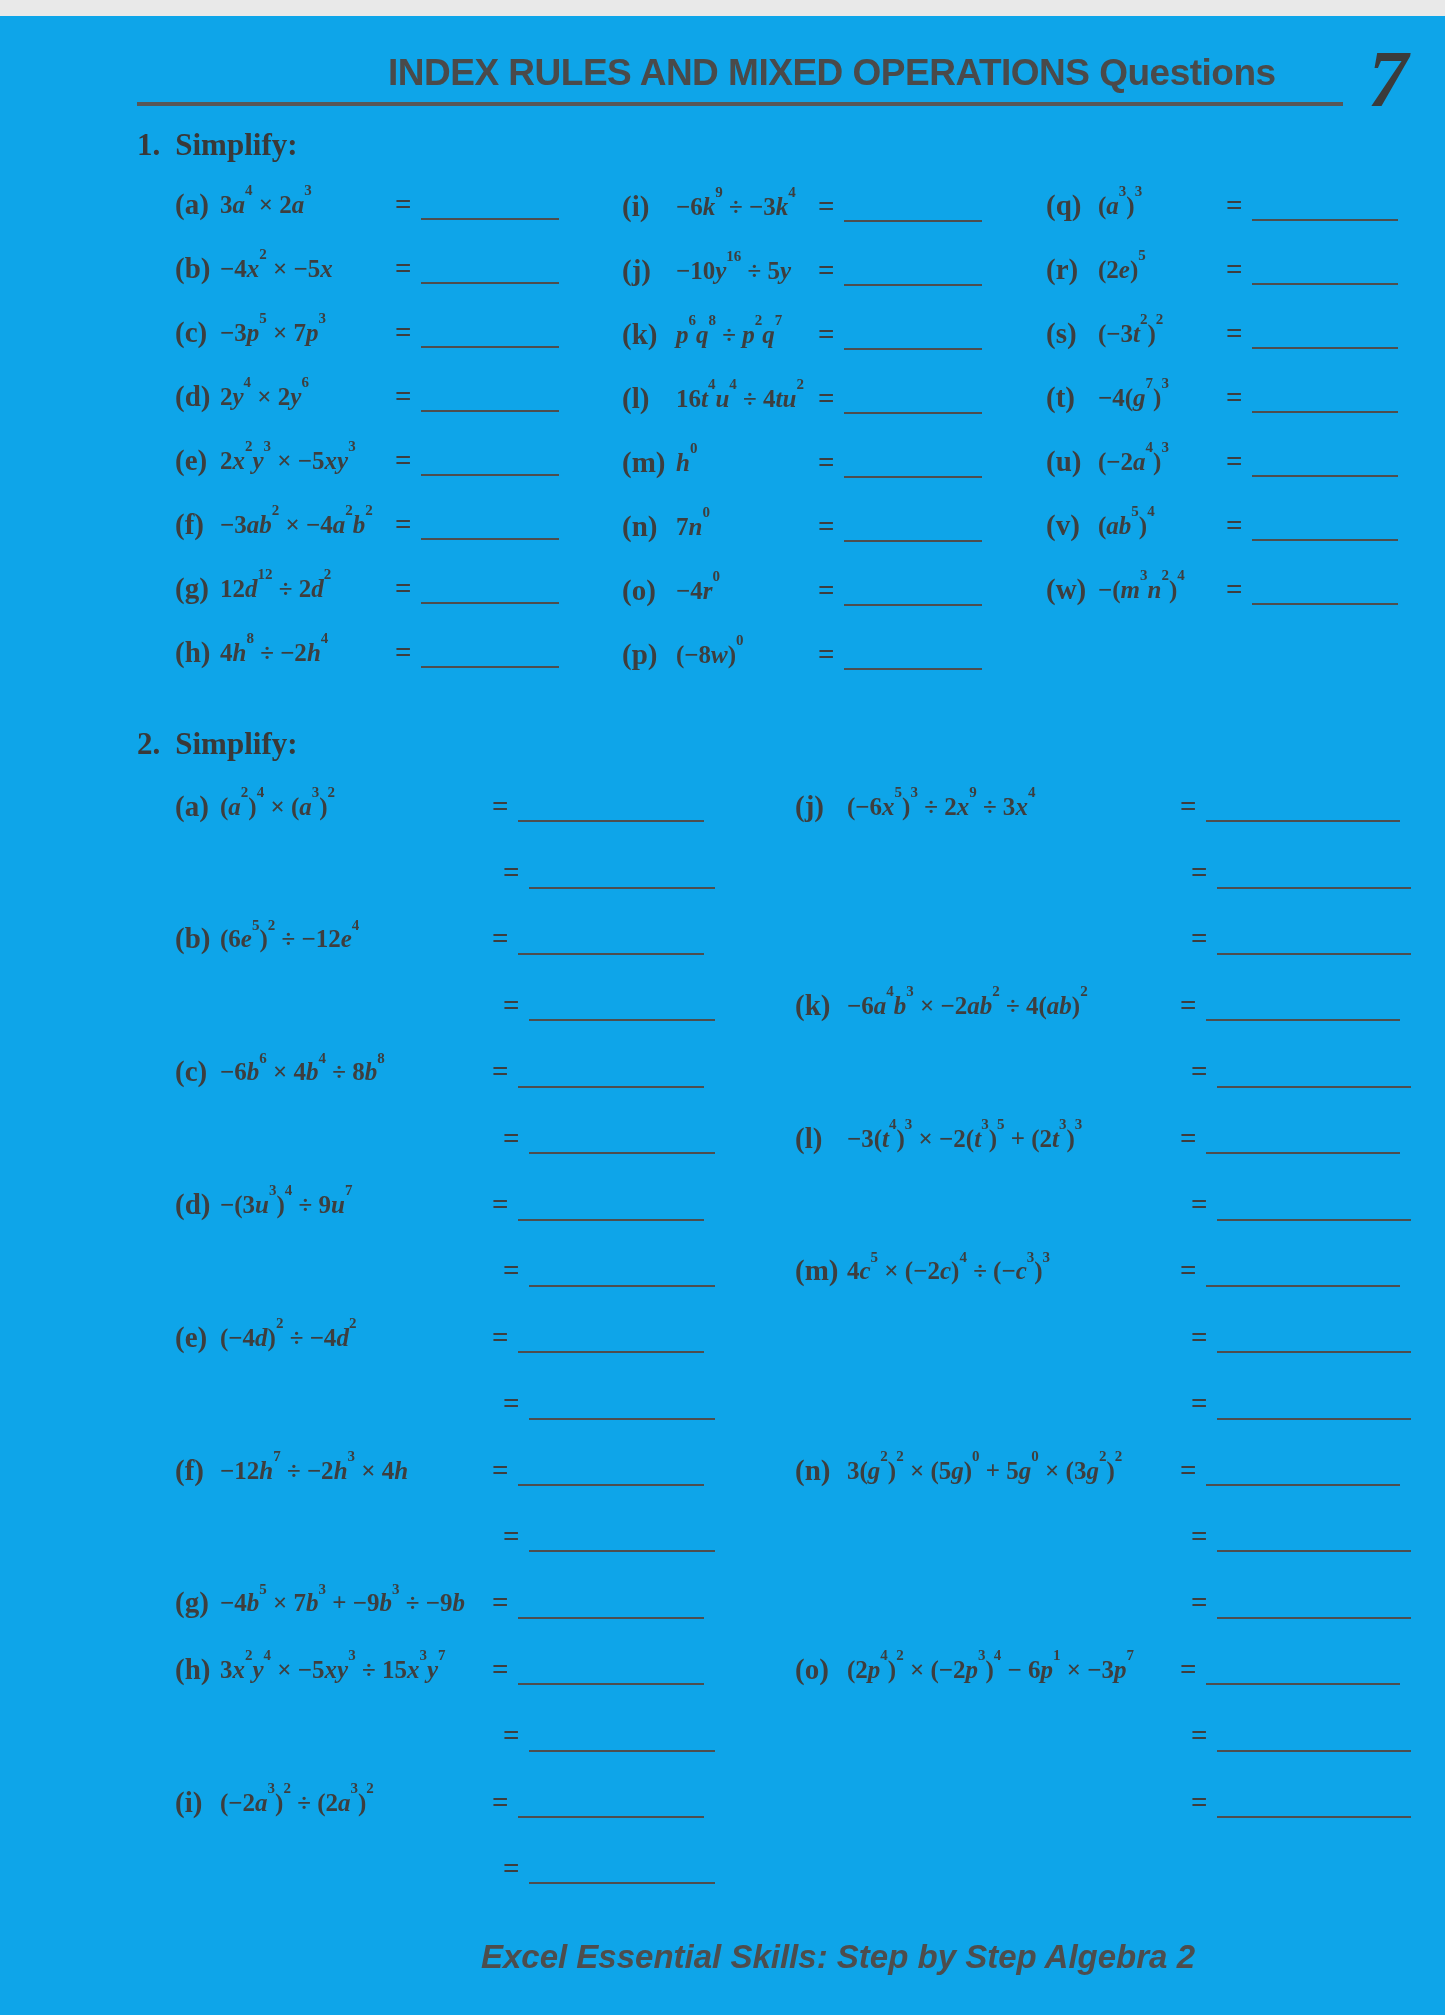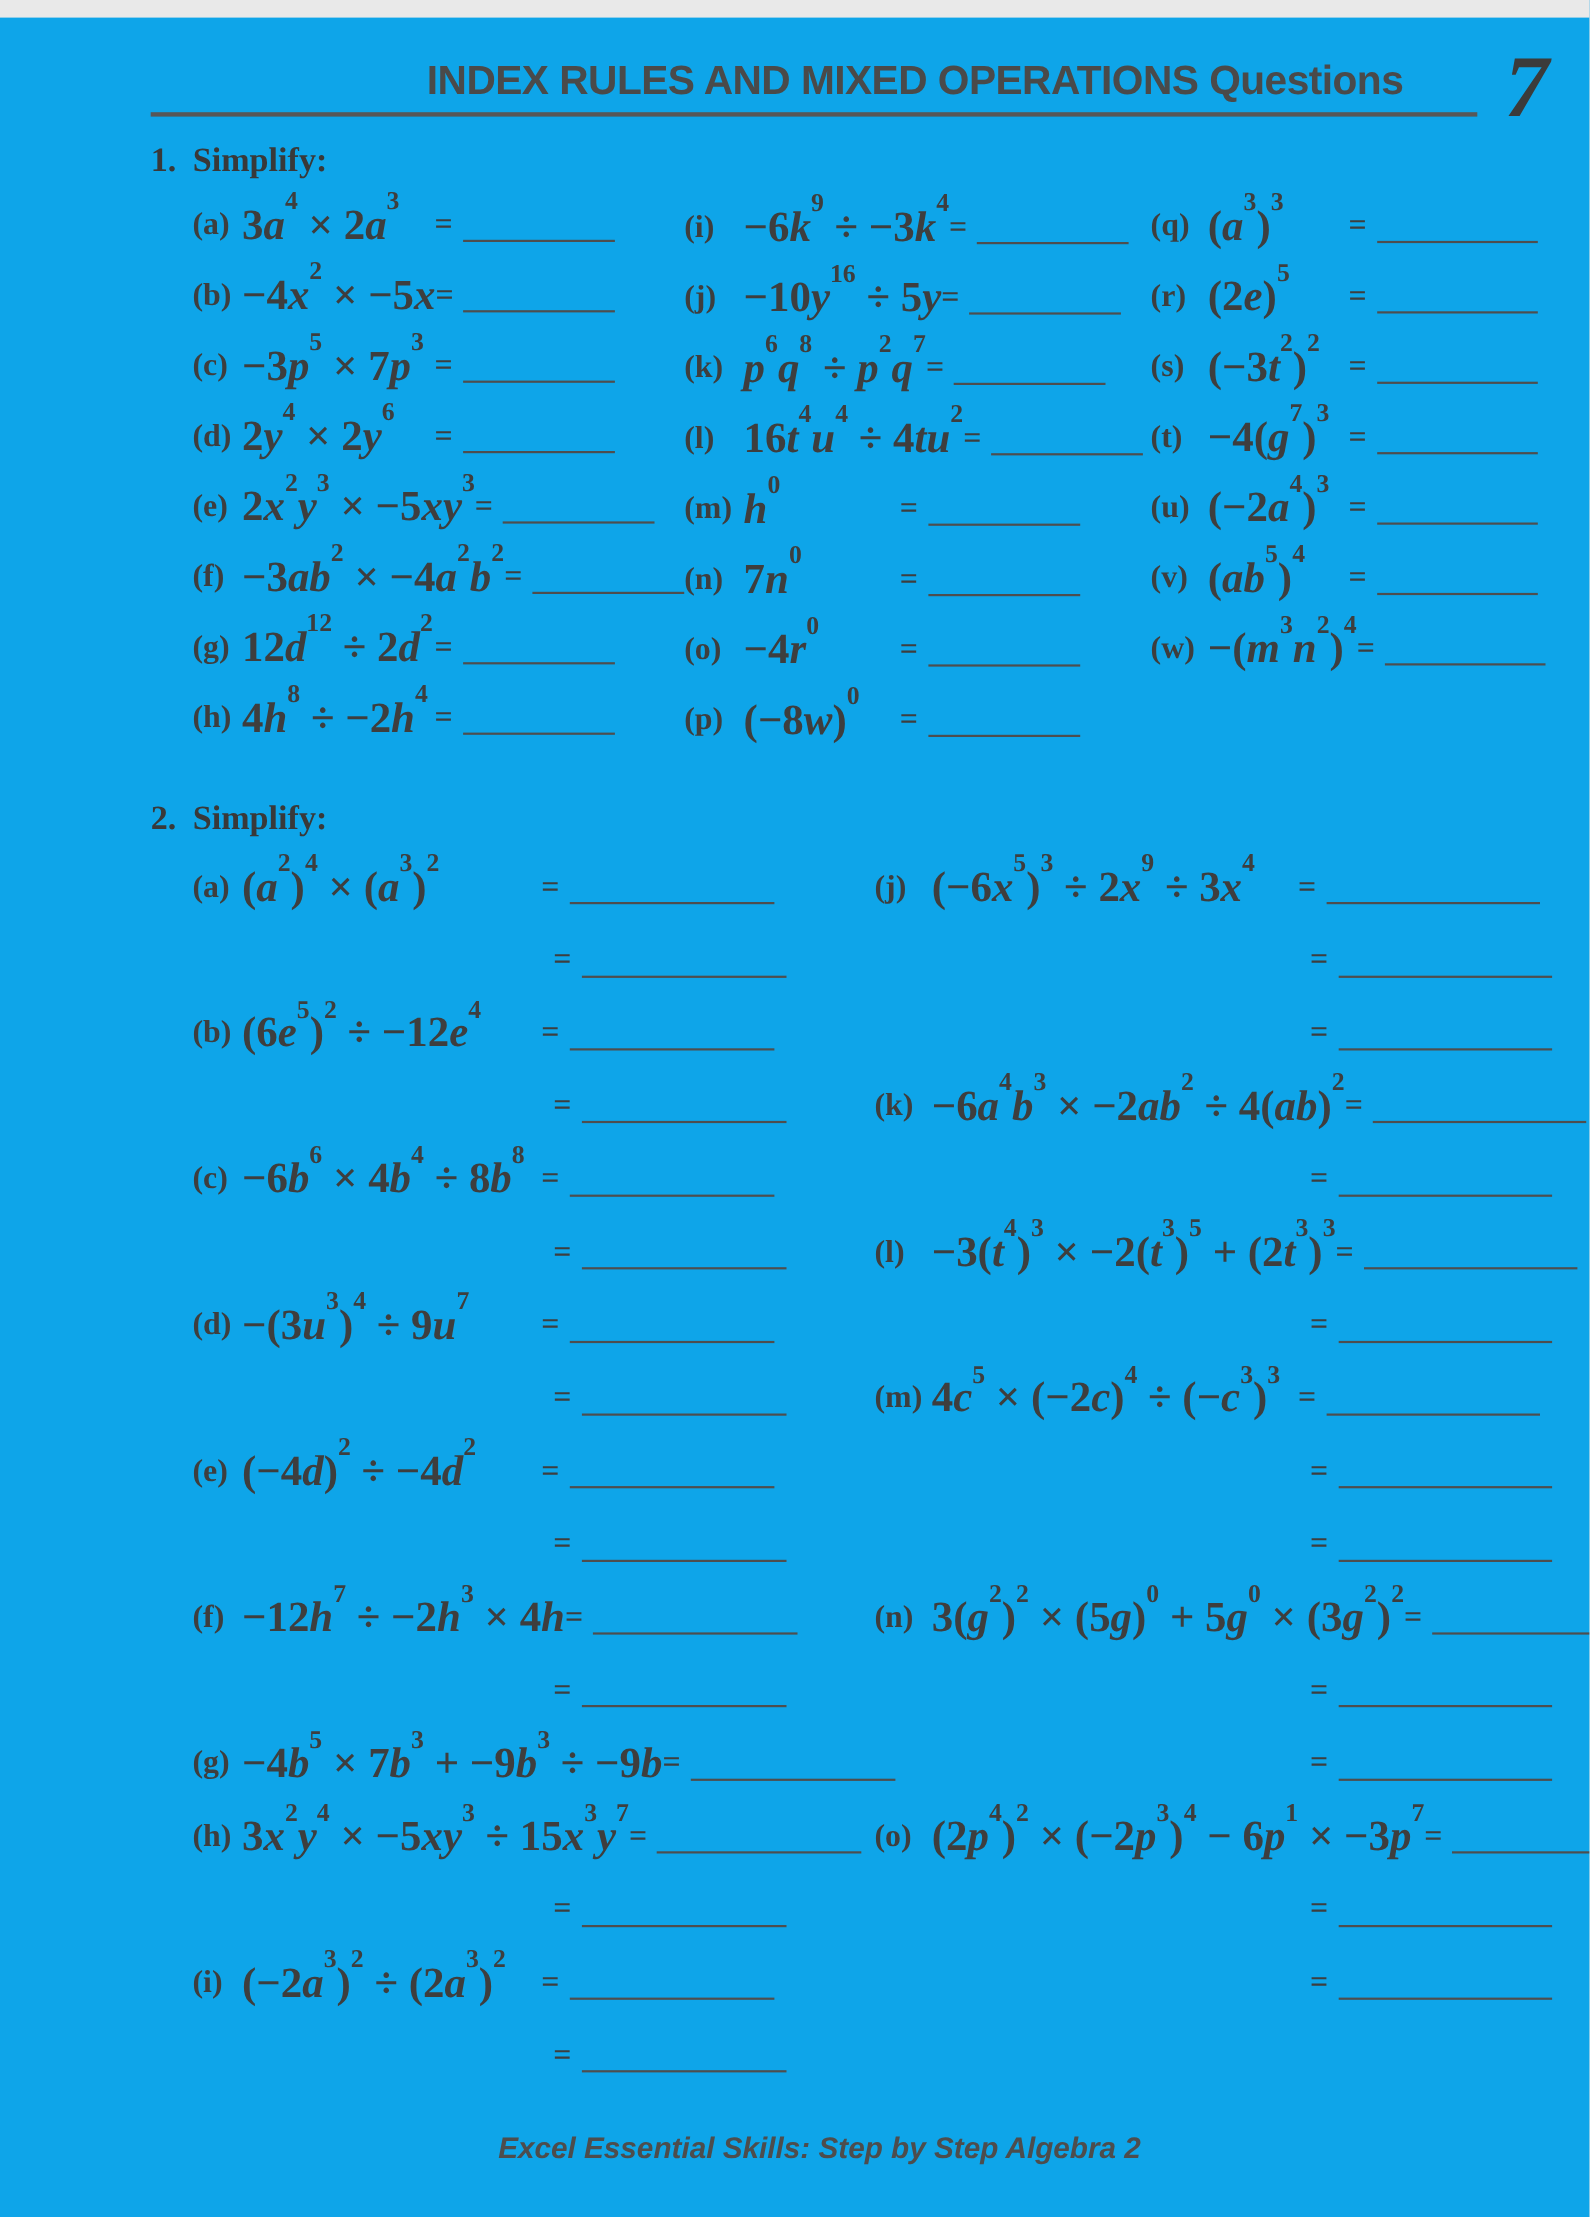--- a/index.html
+++ b/index.html
@@ -9,29 +9,29 @@
   .hdr-title{position:absolute;left:388px;top:36px;
              font-family:"Liberation Sans","DejaVu Sans",sans-serif;font-weight:700;
              font-size:37px;letter-spacing:-0.5px;color:#4a4a4a;white-space:nowrap}
   .pagenum{position:absolute;left:1368px;top:18px;font-size:80px;font-weight:700;
            font-style:italic;color:#3b3b3b}
   .hdr-rule{position:absolute;left:137px;top:86px;width:1206px;height:4px;background:#575757}
   .sec-head{position:absolute;display:flex;gap:15px;font-size:31px;font-weight:700;color:#393939}
   .col{position:absolute}
   .ex-row{display:flex;align-items:center;height:var(--rh);position:relative}
   .lbl{flex:none;width:var(--lw);font-weight:700;font-size:29px;line-height:1;white-space:nowrap}
-  .expr{flex:none;min-width:var(--ew);font-size:39px;font-weight:700;line-height:1;white-space:nowrap}
+  .expr{flex:none;min-width:var(--ew);font-size:25px;font-weight:700;line-height:1;white-space:nowrap}
   sup{font-size:60%;position:relative;top:-0.55em;line-height:0}
   .eq{flex:none;font-size:29px;font-weight:700;line-height:1}
   .ansline{flex:none;width:var(--aw);height:0;border-bottom:2px solid #4e4e4e;
            margin-left:9px;transform:translateY(15px)}
   .cont{padding-left:11px}
-  .footer{position:absolute;left:295px;top:1922px;width:900px;text-align:center;
+  .footer{position:absolute;left:295px;top:1922px;width:900px;text-align:right;
           font-family:"Liberation Sans","DejaVu Sans",sans-serif;font-style:italic;
-          font-weight:700;font-size:27px;color:#4d4d4d;white-space:nowrap}
+          font-weight:700;font-size:33px;color:#4d4d4d;white-space:nowrap}
 </style>
 </head>
 <body>
 
 <div class="page">
 
   <div class="hdr-title">INDEX RULES AND MIXED OPERATIONS Questions</div>
   <div class="pagenum">7</div>
   <div class="hdr-rule"></div>
 

